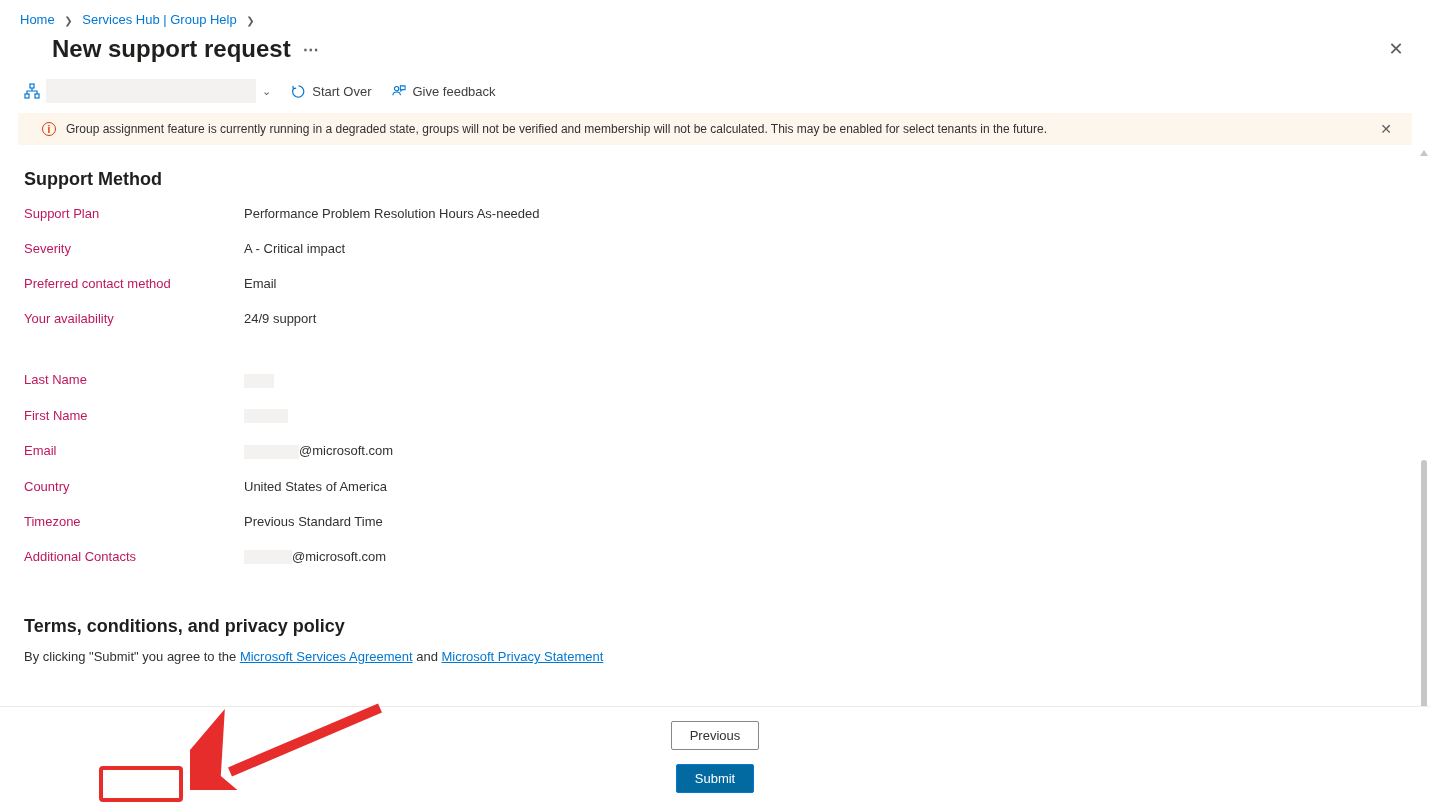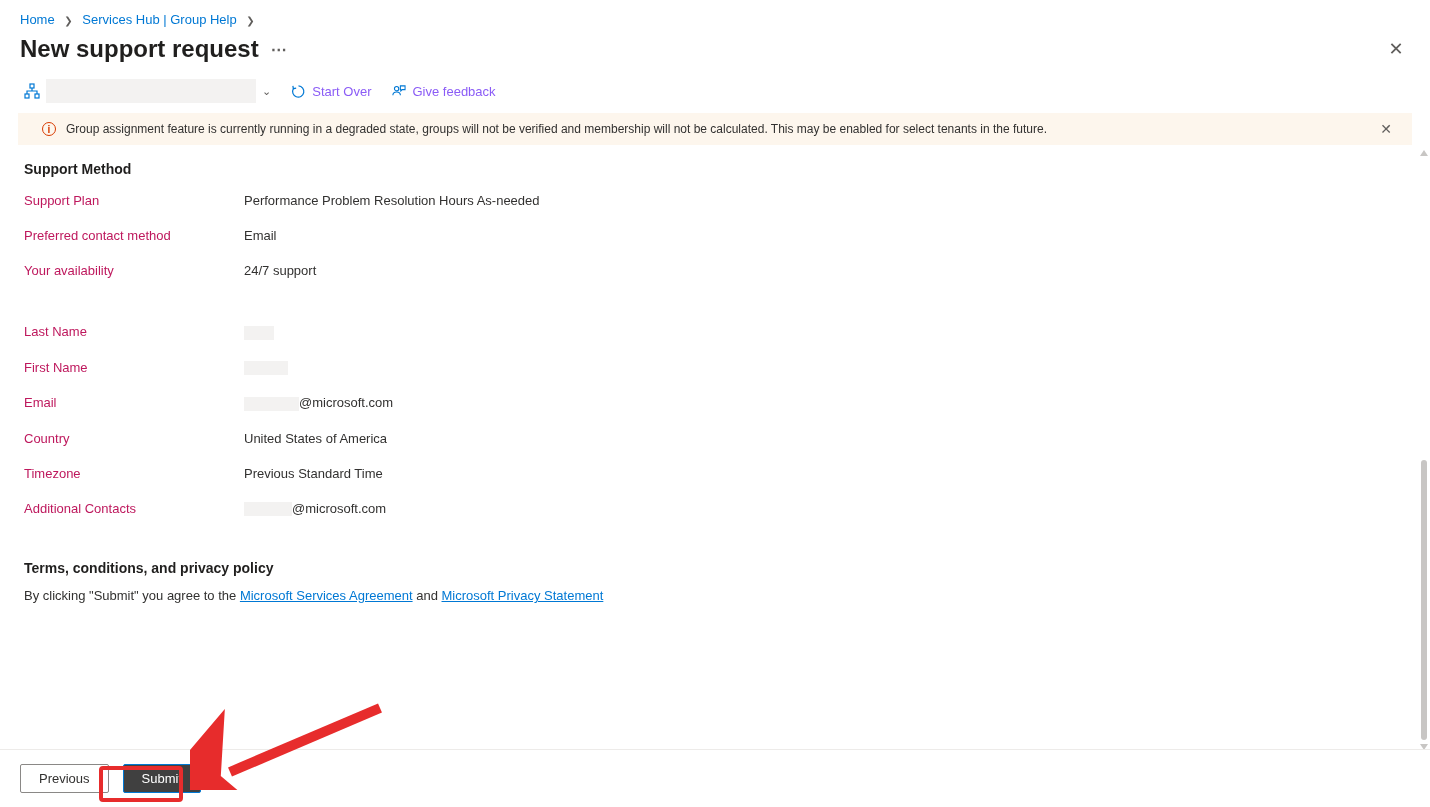--- a/index.html
+++ b/index.html
@@ -25,40 +25,41 @@
     justify-content: space-between;
     padding: 4px 20px 10px 20px;
   }
   .header h1 {
     font-size: 24px;
     font-weight: 600;
     color: #201f1e;
     display: flex;
     align-items: center;
     gap: 12px;
+    margin-left: 32px;
   }
   .more-dots { color: #605e5c; font-size: 16px; cursor: pointer; }
   .close-x {
     font-size: 18px;
     color: #605e5c;
     cursor: pointer;
     width: 28px;
     height: 28px;
     display: flex;
     align-items: center;
     justify-content: center;
   }
   .toolbar {
     display: flex;
     align-items: center;
     gap: 20px;
     padding: 6px 24px 10px 24px;
     font-size: 13px;
   }
-  .tb-item { display: flex; align-items: center; gap: 6px; cursor: pointer; color: #8b5cf6; }
+  .tb-item { display: flex; align-items: center; gap: 6px; cursor: pointer; color: #404040; }
   .tb-icon { color: #0078d4; display: inline-flex; }
   .scope-picker {
     display: flex;
     align-items: center;
     gap: 6px;
   }
   .scope-box {
     width: 210px;
     height: 24px;
     background: #f3f2f1;
@@ -82,23 +83,23 @@
     color: #d83b01; font-size: 10px; font-weight: 700;
   }
   .alert-close { color: #605e5c; cursor: pointer; font-size: 14px; }
   .scroll-area {
     position: relative;
     padding: 10px 24px 0 24px;
     height: 600px;
     overflow: hidden;
   }
   .section-title {
-    font-size: 14px;
+    font-size: 18px;
     font-weight: 600;
-    margin: 6px 0 6px 0;
+    margin: 14px 0 6px 0;
     color: #201f1e;
   }
   .kv-row {
     display: flex;
     padding: 10px 0;
     font-size: 13px;
   }
   .kv-label {
     width: 220px;
     color: #be185d;
@@ -111,34 +112,35 @@
   .terms-text a { color:#0078d4; text-decoration: underline; }
   .footer {
     position: absolute;
     left: 0; right: 0; bottom: 0;
     border-top: 1px solid #edebe9;
     padding: 14px 20px;
     display: flex;
     gap: 14px;
     align-items: center;
     background: #fff;
+    flex-direction: column;
   }
   .btn {
     font-size: 13px;
     padding: 6px 18px;
     cursor: pointer;
     border-radius: 2px;
   }
   .btn-secondary {
     background: #fff;
     border: 1px solid #8a8886;
     color: #323130;
   }
   .btn-primary {
-    background: #404040;
+    background: #0369a1;
     border: 1px solid #0078d4;
     color: #fff;
   }
   .highlight-box {
     position: absolute;
     border: 4px solid #e72c2c;
     border-radius: 4px;
     pointer-events: none;
   }
   .arrow-annot {
@@ -232,26 +234,30 @@
 </div>
 
 <div class="scroll-area">
 
   <div class="section-title">Support Method</div>
   <div class="kv-row">
     <div class="kv-label">Support Plan</div>
     <div class="kv-value">Performance Problem Resolution Hours As-needed</div>
   </div>
   <div class="kv-row">
+    <div class="kv-label">Severity</div>
+    <div class="kv-value">A - Critical impact</div>
+  </div>
+  <div class="kv-row">
     <div class="kv-label">Preferred contact method</div>
     <div class="kv-value">Email</div>
   </div>
   <div class="kv-row">
     <div class="kv-label">Your availability</div>
-    <div class="kv-value">24/7 support</div>
+    <div class="kv-value">24/9 support</div>
   </div>
 
   <div style="height:26px"></div>
 
   <div class="kv-row">
     <div class="kv-label">Last Name</div>
     <div class="kv-value"><span class="redact-sm" style="width:30px"></span></div>
   </div>
   <div class="kv-row">
     <div class="kv-label">First Name</div>

